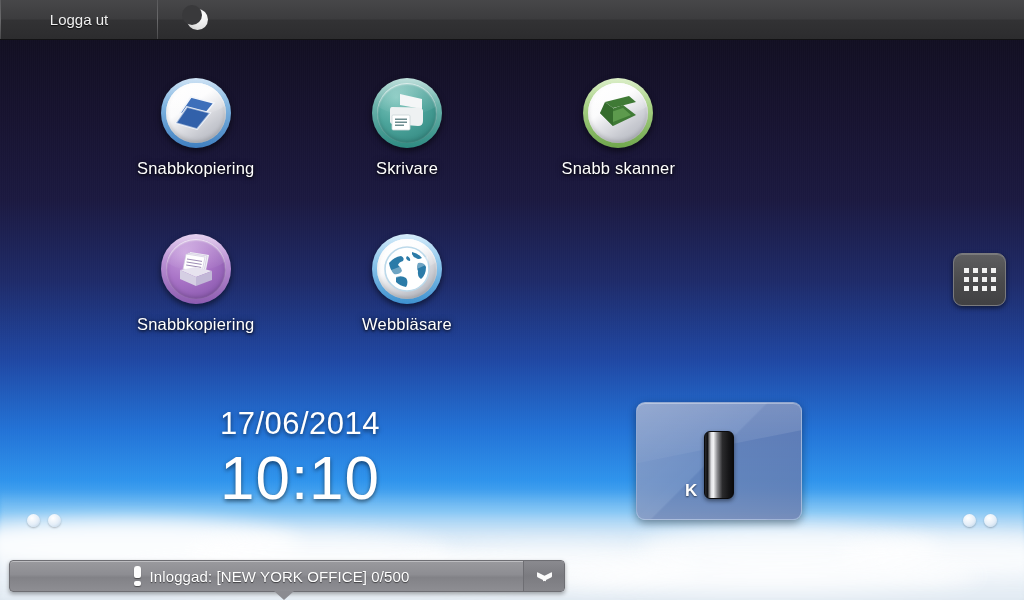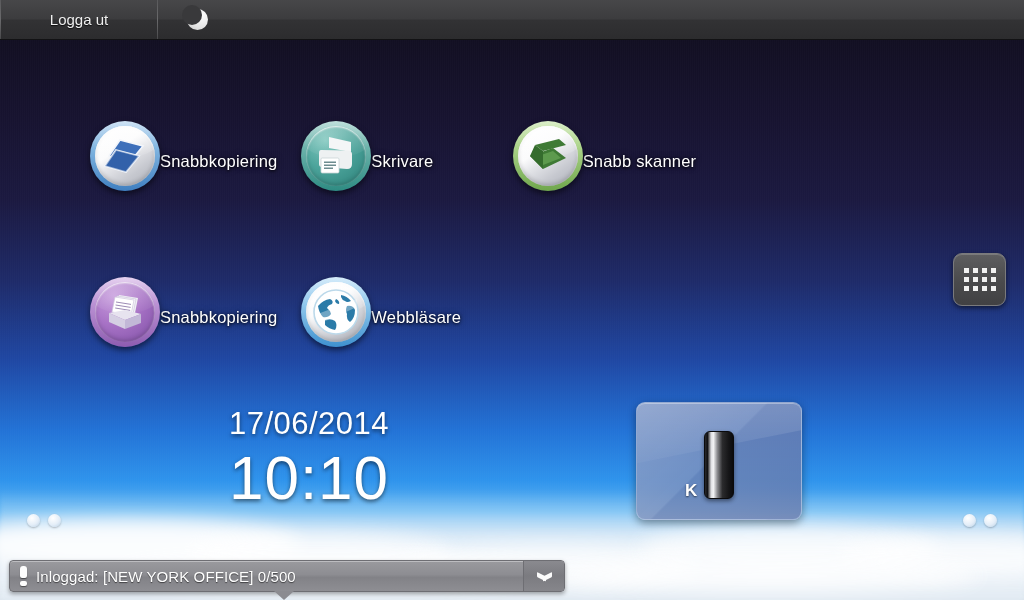--- a/index.html
+++ b/index.html
@@ -112,21 +112,21 @@
   
   .apps {
     position:absolute; top:78px; left:90px;
     width:634px;
     display:grid;
     grid-template-columns:repeat(3, 1fr);
     grid-auto-rows:156px;
     z-index:20;
   }
   .app {
-    display:flex; flex-direction:row; align-items:center;
+    display:flex; flex-direction:column; align-items:center;
     cursor:pointer;
   }
   .app-icon {
     width:70px; height:70px; border-radius:50%;
     position:relative;
     box-shadow:0 3px 6px rgba(0,0,0,.55);
     display:flex; align-items:center; justify-content:center;
   }
   
   .app-icon .ring {
@@ -177,21 +177,21 @@
   .drawer-grid {
     display:grid;
     grid-template-columns:repeat(4, 5px);
     grid-template-rows:repeat(3, 5px);
     gap:4px;
   }
   .drawer-grid i { display:block; width:5px; height:5px; background:#f2f2f2; }
 
   
   .clock {
-    position:absolute; left:144px; top:408px;
+    position:absolute; left:135px; top:408px;
     width:330px; text-align:center;
     z-index:20; color:#ffffff;
     text-shadow:0 2px 4px rgba(0,0,0,.55);
   }
   .clock .date { font-size:31px; letter-spacing:.5px; line-height:1; }
   .clock .time { font-size:62px; letter-spacing:1px; line-height:1.08; margin-top:6px; font-weight:400; }
 
   
   .toner {
     position:absolute; left:636px; top:402px;
@@ -237,21 +237,21 @@
     position:absolute; left:9px; bottom:8px;
     width:556px; height:32px; border-radius:4px;
     background:linear-gradient(to bottom,#9a9a9e 0%,#8d8d92 45%,#828287 55%,#8e8e93 100%);
     border:1px solid #6e6e73;
     box-shadow:0 2px 4px rgba(0,0,0,.35), inset 0 1px 0 rgba(255,255,255,.35);
     display:flex; align-items:center;
     z-index:35;
   }
   .status-left {
     flex:1 1 auto; display:flex; align-items:center; gap:8px;
-    padding-left:9px; min-width:0;
+    padding-left:9px; min-width:0;justify-content:center;
   }
   .alert-icon { width:9px; height:20px; position:relative; flex:none; }
   .alert-icon .bar {
     position:absolute; left:1px; top:0; width:7px; height:12px;
     background:#fdfdfd; border-radius:3px 3px 2px 2px;
     box-shadow:0 1px 1px rgba(0,0,0,.45);
   }
   .alert-icon .dot {
     position:absolute; left:1px; top:15px; width:7px; height:5px;
     background:#fdfdfd; border-radius:2px;

